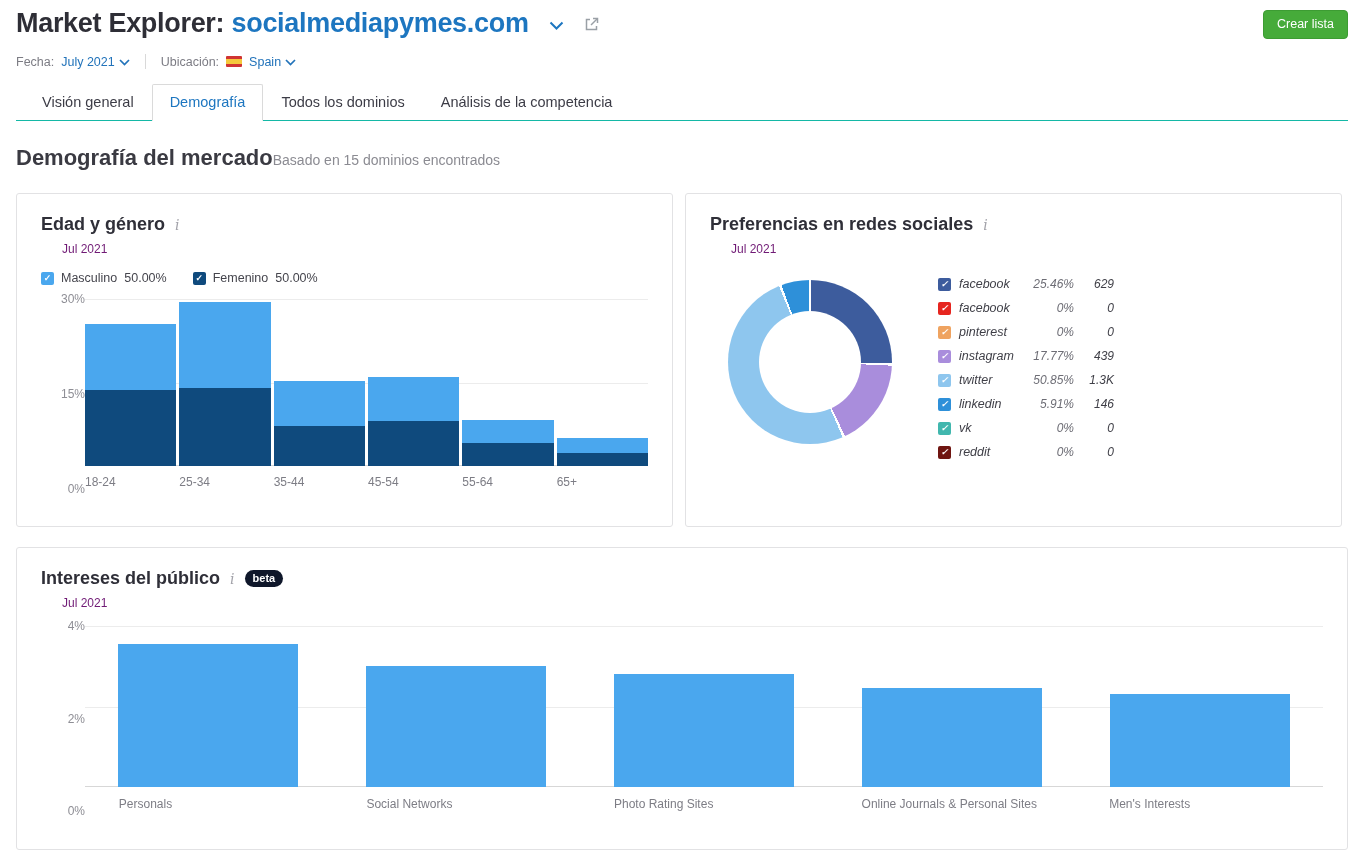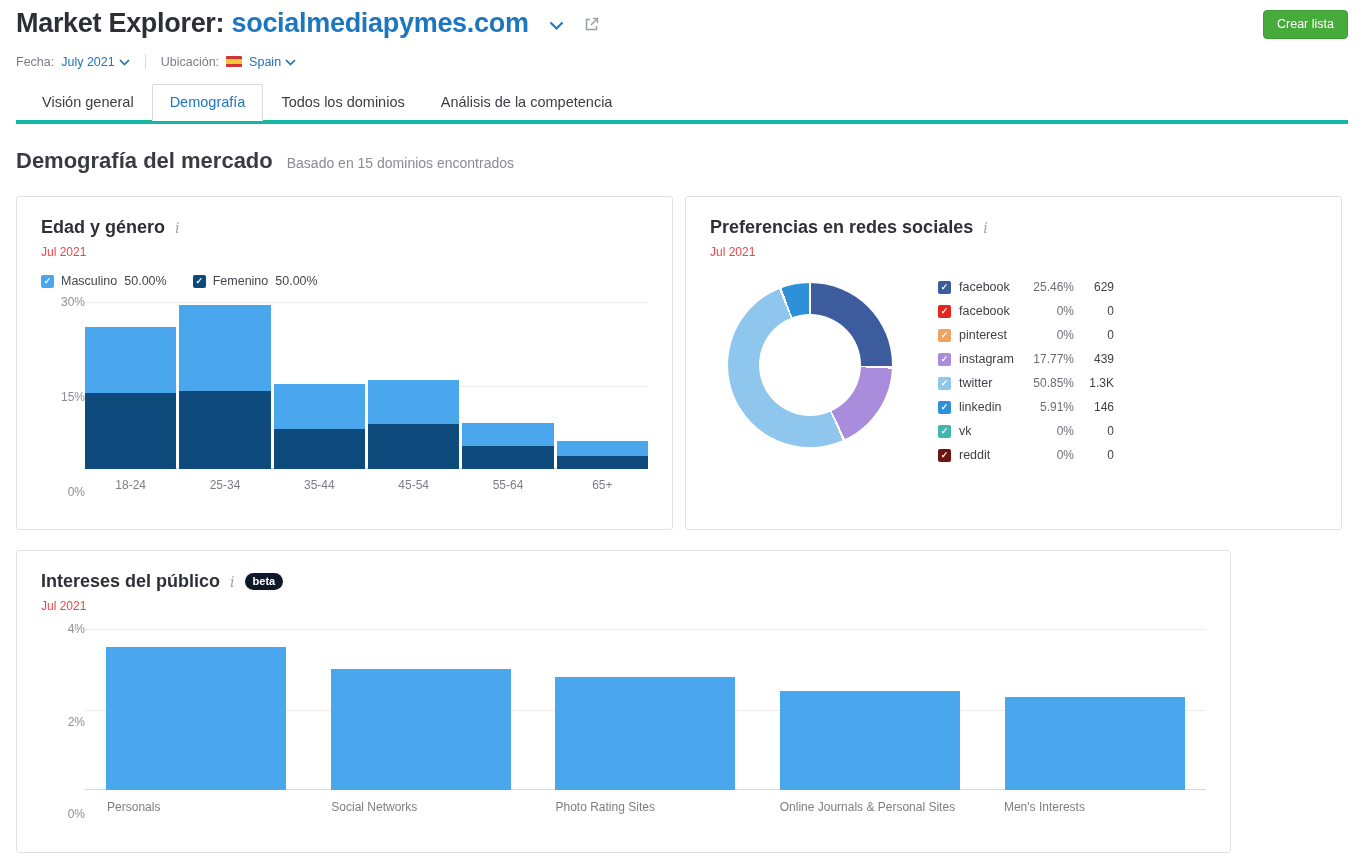--- a/index.html
+++ b/index.html
@@ -29,71 +29,71 @@
   .flabel { color:#7c7c84; }
   .flink { color:#2273ba; text-decoration:none; cursor:pointer; }
   .fchev { color:#2273ba; display:inline-flex; margin-left:-3px; margin-top:2px; cursor:pointer; }
   .vsep { width:1px; height:15px; background:#d9d9d9; margin:0 8px; }
   .flag { display:inline-flex; flex-direction:column; width:16px; height:11px; border-radius:1px; overflow:hidden; }
   .flag b:nth-child(1){ height:3px; background:#d03433; }
   .flag b:nth-child(2){ height:5px; background:#f5c83c; }
   .flag b:nth-child(3){ height:3px; background:#d03433; }
 
   
-  .tabbar { margin-top:15px; border-bottom:4px solid #14b8a6; padding-left:8px; display:flex; }
+  .tabbar { margin-top:15px; border-bottom:1px solid #14b8a6; padding-left:8px; display:flex; }
   .tab {
     font-size:14.5px; color:#3c3c46; padding:9px 17px 10px; cursor:pointer;
     border:1px solid transparent; margin-bottom:-1px; white-space:nowrap;
   }
   .tab.active {
     color:#1d76c0; background:#fff; border-color:#dadada;
     border-bottom-color:#fff; border-radius:2px 2px 0 0;
   }
 
   
-  .section-head { margin:24px 0 0 0; display:flex; align-items:baseline; gap:14px; }
+  .section-head { margin:24px 0 0 0; display:flex; align-items:baseline; }
   .section-head h2 { font-size:22px; font-weight:bold; color:#3a3a42; }
   .section-sub { font-size:14px; color:#8b8b92; }
 
   
   .cards-row { display:flex; gap:12px; margin-top:22px; }
   .card { background:#fff; border:1px solid #e2e2e4; border-radius:3px; padding:20px 24px; }
   .card-half { width:657px; height:334px; }
-  .card-full { width:1215px; height:303px; margin-top:20px; }
+  .card-full { width:1332px; height:303px; margin-top:20px; }
   .card-title-row { display:flex; align-items:center; gap:8px; }
   .card-title { font-size:18px; font-weight:bold; color:#2f2f38; }
   .info-i { font-family:"DejaVu Serif", serif; font-style:italic; color:#a3a3aa; font-size:14px; cursor:pointer; padding:0 2px; }
-  .period { font-size:12px; color:#ef4444; margin-top:7px; }
+  .period { font-size:12px; color:#701a75; margin-top:7px;margin-left:21px; }
   .beta-badge { background:#0f172a; color:#fff; font-size:11px; font-weight:bold; padding:2px 8px 3px; border-radius:9px; }
 
   
   .chk { width:13px; height:13px; border-radius:2px; display:inline-flex; align-items:center; justify-content:center; flex:none; cursor:pointer; }
   .chk::after { content:"✓"; color:#fff; font-size:9px; font-weight:bold; line-height:1; }
 
   
   .gender-legend { display:flex; gap:26px; margin-top:15px; font-size:12.5px; color:#45454d; }
   .gender-legend .item { display:flex; align-items:center; gap:7px; }
   .age-chart { display:flex; margin-top:14px; }
   .yaxis { width:44px; position:relative; flex:none; }
   .ytick { position:absolute; right:0; font-size:12px; color:#8e8e95; transform:translateY(-50%); }
   .plot { position:relative; flex:1; }
   #age-plot { height:167px; }
   .gridline { position:absolute; left:0; right:0; height:1px; background:#ececec; }
   .axisline { position:absolute; left:0; right:0; bottom:0; height:1px; background:#d7d7d7; }
   .bars { position:absolute; left:0; right:0; top:0; bottom:0; display:flex; align-items:flex-end; gap:3px; }
   .bar-col { flex:1; display:flex; flex-direction:column; justify-content:flex-end; }
   .xlabels { display:flex; gap:3px; margin-top:9px; }
-  .xlab { flex:1; text-align:center; font-size:12px; color:#7d7d85; }
+  .xlab { flex:1; font-size:12px; color:#7d7d85; }
 
   
   .social-body { display:flex; margin-top:10px; }
   .donut-wrap { position:relative; width:164px; height:164px; margin:14px 0 0 18px; flex:none; }
   .donut { width:164px; height:164px; border-radius:50%; }
   .donut-hole { position:absolute; left:31px; top:31px; width:102px; height:102px; background:#fff; border-radius:50%; }
-  .social-legend { margin:6px 0 0 46px; width:176px; }
+  .social-legend { margin:6px 0 0 46px; width:176px;font-style:italic; }
   .slegend-row { display:flex; align-items:center; padding:5px 0; }
   .slegend-row .chk { margin-right:8px; }
   .sname { font-size:12.5px; color:#3f3f47; flex:1; }
   .spct { font-size:12px; color:#6d6d75; width:52px; text-align:right; }
   .sval { font-size:12px; color:#3f3f47; width:40px; text-align:right; }
 
   
   .int-chart { display:flex; margin-top:16px; }
   #int-plot { height:161px; }
   .int-col { flex:1; display:flex; align-items:flex-end; justify-content:center; }

